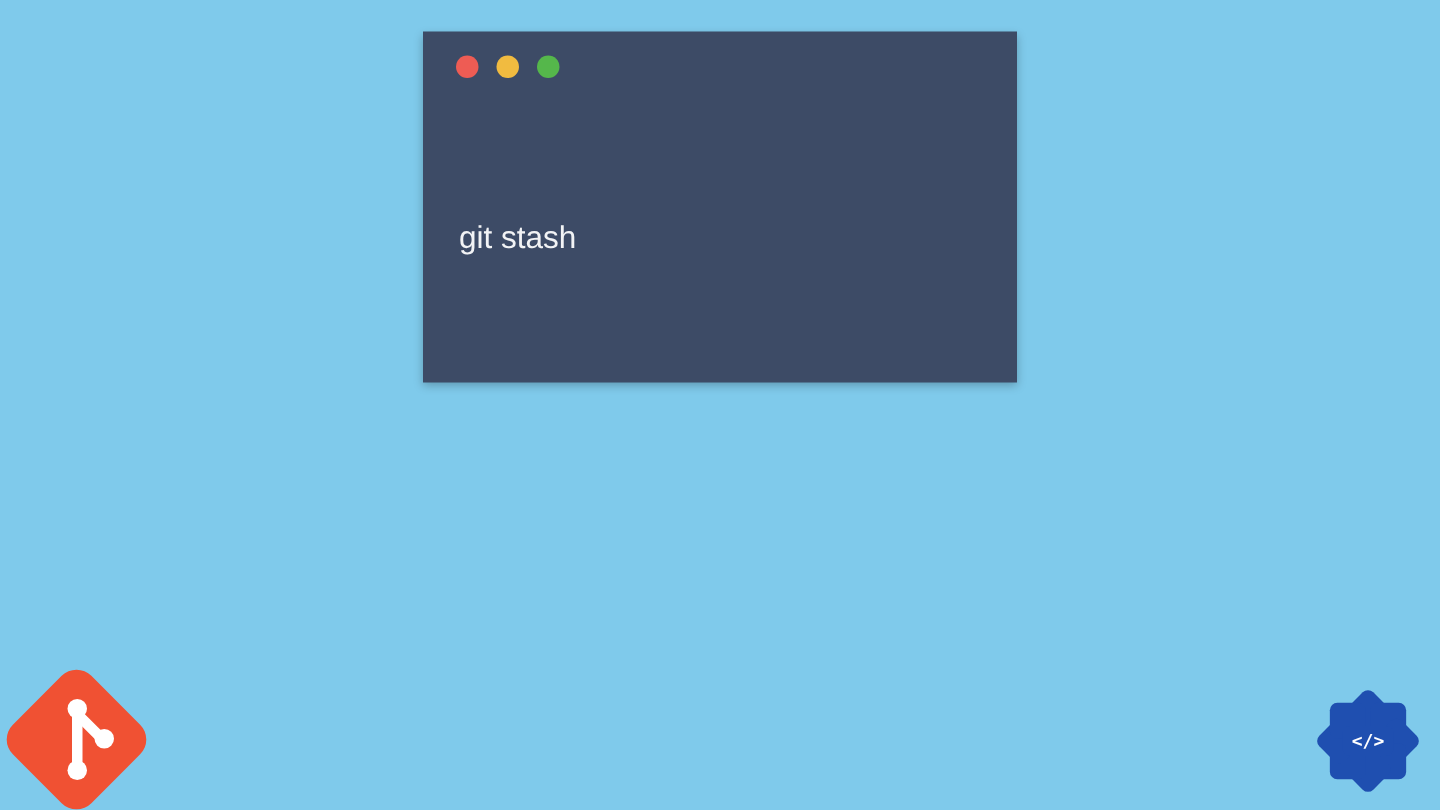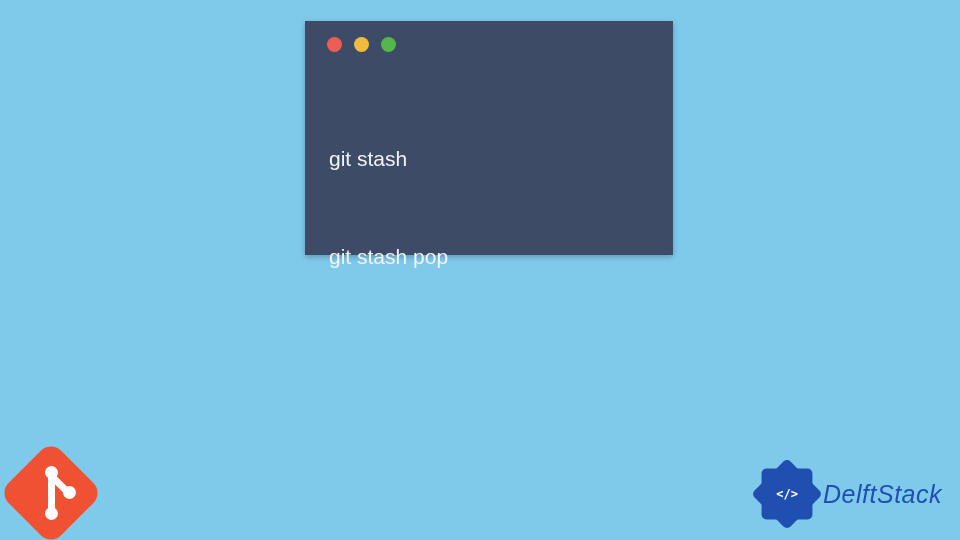--- a/index.html
+++ b/index.html
@@ -6,25 +6,24 @@
   html, body { width: 960px; height: 540px; overflow: hidden; }
   body {
     background: #7fcaeb;
     position: relative;
     font-family: Arial, Helvetica, sans-serif;
   }
   .terminal {
     position: absolute;
     left: 282px;
     top: 21px;
-    width: 368px;
+    width: 396px;
     height: 234px;
     background: #3d4b66;
     box-shadow: 0 2px 6px rgba(0,0,0,0.25);
-    margin-left: 23px;
   }
   .traffic-lights {
     display: flex;
     gap: 12px;
     padding: 16px 0 0 22px;
   }
   .dot {
     width: 15px; height: 15px; border-radius: 50%;
   }
   .dot.red { background: #ee5c54; }
@@ -120,21 +119,20 @@
 <body>
 
 <div class="terminal">
   <div class="traffic-lights">
     <div class="dot red"></div>
     <div class="dot yellow"></div>
     <div class="dot green"></div>
   </div>
   <div class="code">
     <div>git stash</div>
-    <div>git stash pop</div>
   </div>
 </div>
 
 <div class="git-logo">
   <div class="inner">
     <div class="stem"></div>
     <div class="branch"></div>
     <div class="node n1"></div>
     <div class="node n2"></div>
     <div class="node n3"></div>
@@ -146,14 +144,13 @@
     <div class="petal" style="transform: rotate(0deg) translate(0,-19px) rotate(45deg);"></div>
     <div class="petal" style="transform: rotate(45deg) translate(0,-19px) rotate(45deg);"></div>
     <div class="petal" style="transform: rotate(90deg) translate(0,-19px) rotate(45deg);"></div>
     <div class="petal" style="transform: rotate(135deg) translate(0,-19px) rotate(45deg);"></div>
     <div class="petal" style="transform: rotate(180deg) translate(0,-19px) rotate(45deg);"></div>
     <div class="petal" style="transform: rotate(225deg) translate(0,-19px) rotate(45deg);"></div>
     <div class="petal" style="transform: rotate(270deg) translate(0,-19px) rotate(45deg);"></div>
     <div class="petal" style="transform: rotate(315deg) translate(0,-19px) rotate(45deg);"></div>
     <div class="core">&lt;/&gt;</div>
   </div>
-  <span class="delft-text">DelftStack</span>
 </div>
 
 </body></html>

